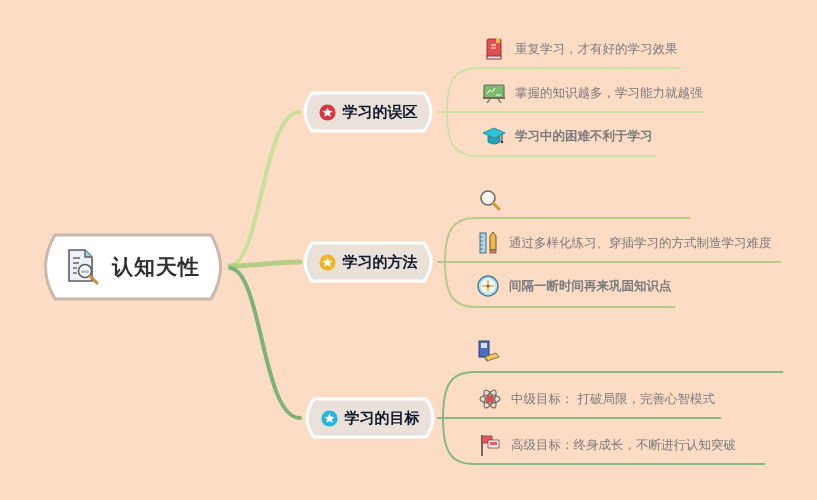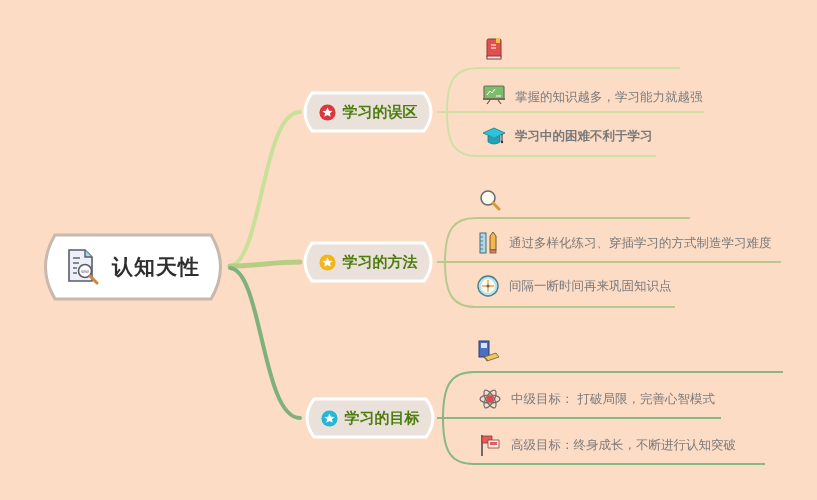--- a/index.html
+++ b/index.html
@@ -19,21 +19,21 @@
     position:absolute; inset:0; display:flex; align-items:center; justify-content:center; gap:12px;
   }
   .root-title { font-size:21px; font-weight:bold; color:#2e2e2e; letter-spacing:1px; }
   .branch {
     position:absolute; width:140px; height:42px;
   }
   .branch .shape { position:absolute; inset:0; }
   .branch .content {
     position:absolute; inset:0; display:flex; align-items:center; justify-content:center; gap:7px;
   }
-  .branch-label { font-size:15px; font-weight:bold; color:#4d7c0f; }
+  .branch-label { font-size:15px; font-weight:bold; color:#0f172a; }
   .star-badge { width:17px; height:17px; }
   .leaf {
     position:absolute; display:flex; align-items:center; gap:9px; height:26px;
   }
   .leaf-icon { width:24px; height:24px; flex:0 0 24px; }
   .leaf-text { font-size:12.5px; color:#7a7a7a; white-space:nowrap; }
 </style>
 </head>
 <body>
 
@@ -127,22 +127,23 @@
 </div>
 
 <div class="leaf" style="left:482px; top:36px;">
   <svg class="leaf-icon" viewBox="0 0 24 24">
     <rect x="5" y="2" width="14" height="19" rx="1.5" fill="#e0504f" stroke="#8a3a3a" stroke-width="1"></rect>
     <rect x="5" y="19" width="14" height="3" fill="#f3e6e0" stroke="#8a3a3a" stroke-width="1"></rect>
     <rect x="14" y="1" width="4" height="5" fill="#f4c04a"></rect>
     <line x1="9" y1="8" x2="14" y2="8" stroke="#ffffff" stroke-width="1"></line>
     <line x1="9" y1="11" x2="14" y2="11" stroke="#ffffff" stroke-width="1"></line>
   </svg>
-</div>
-<div class="leaf" style="left:482px; top:80px;align-items:flex-end;">
+  <span class="leaf-text">重复学习，才有好的学习效果</span>
+</div>
+<div class="leaf" style="left:482px; top:80px;">
   <svg class="leaf-icon" viewBox="0 0 24 24">
     <rect x="2" y="4" width="20" height="13" rx="1" fill="#7bbd6a" stroke="#6b6b6b" stroke-width="1.2"></rect>
     <path d="M5 13 L8 9 L10 11 L13 7" fill="none" stroke="#ffffff" stroke-width="1"></path>
     <line x1="14" y1="14" x2="19" y2="14" stroke="#ffffff" stroke-width="1"></line>
     <rect x="1" y="16" width="22" height="2" fill="#7a6a5a"></rect>
     <line x1="8" y1="18" x2="5" y2="22" stroke="#5b5b5b" stroke-width="1.2"></line>
     <line x1="16" y1="18" x2="19" y2="22" stroke="#5b5b5b" stroke-width="1.2"></line>
   </svg>
   <span class="leaf-text">掌握的知识越多，学习能力就越强</span>
 </div>
@@ -167,21 +168,21 @@
     <rect x="4" y="2" width="6" height="20" fill="#a9d8e8" stroke="#4b6b7b" stroke-width="1"></rect>
     <line x1="4" y1="6" x2="7" y2="6" stroke="#4b6b7b" stroke-width="0.8"></line>
     <line x1="4" y1="10" x2="7" y2="10" stroke="#4b6b7b" stroke-width="0.8"></line>
     <line x1="4" y1="14" x2="7" y2="14" stroke="#4b6b7b" stroke-width="0.8"></line>
     <line x1="4" y1="18" x2="7" y2="18" stroke="#4b6b7b" stroke-width="0.8"></line>
     <path d="M14 5 L17 1 L20 5 V19 H14 Z" fill="#f2b84a" stroke="#6b5b3b" stroke-width="1"></path>
     <rect x="14" y="19" width="6" height="3" fill="#e07a6a" stroke="#6b5b3b" stroke-width="0.8"></rect>
   </svg>
   <span class="leaf-text">通过多样化练习、穿插学习的方式制造学习难度</span>
 </div>
-<div class="leaf" style="left:476px; top:273px;">
+<div class="leaf" style="left:476px; top:273px;font-weight:bold;">
   <svg class="leaf-icon" viewBox="0 0 24 24">
     <circle cx="12" cy="12" r="10" fill="#b8e4ef" stroke="#4b7b8b" stroke-width="1.4"></circle>
     <circle cx="12" cy="12" r="7" fill="#fdf8ee"></circle>
     <line x1="12" y1="6" x2="12" y2="18" stroke="#d49a3a" stroke-width="1.2"></line>
     <line x1="6" y1="12" x2="18" y2="12" stroke="#d49a3a" stroke-width="1.2"></line>
     <circle cx="12" cy="12" r="1.5" fill="#8a5a2a"></circle>
   </svg>
   <span class="leaf-text">间隔一断时间再来巩固知识点</span>
 </div>
 

